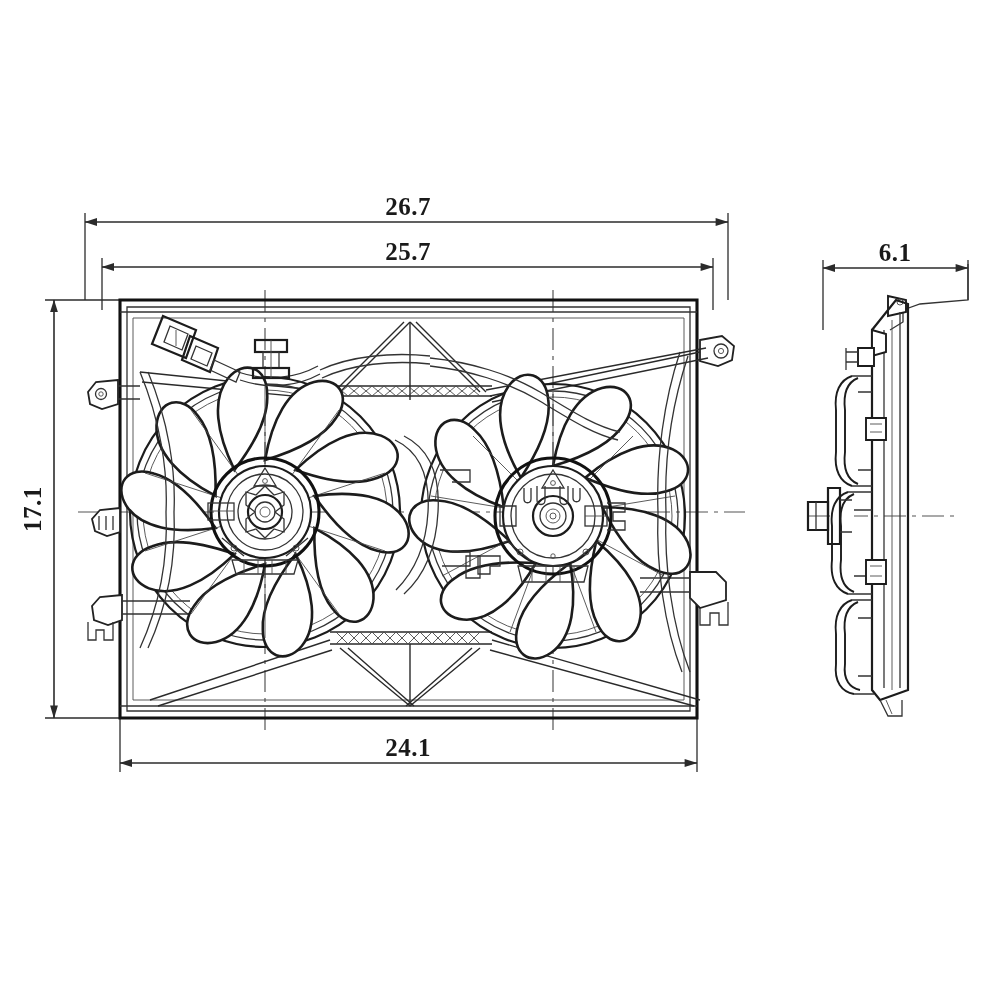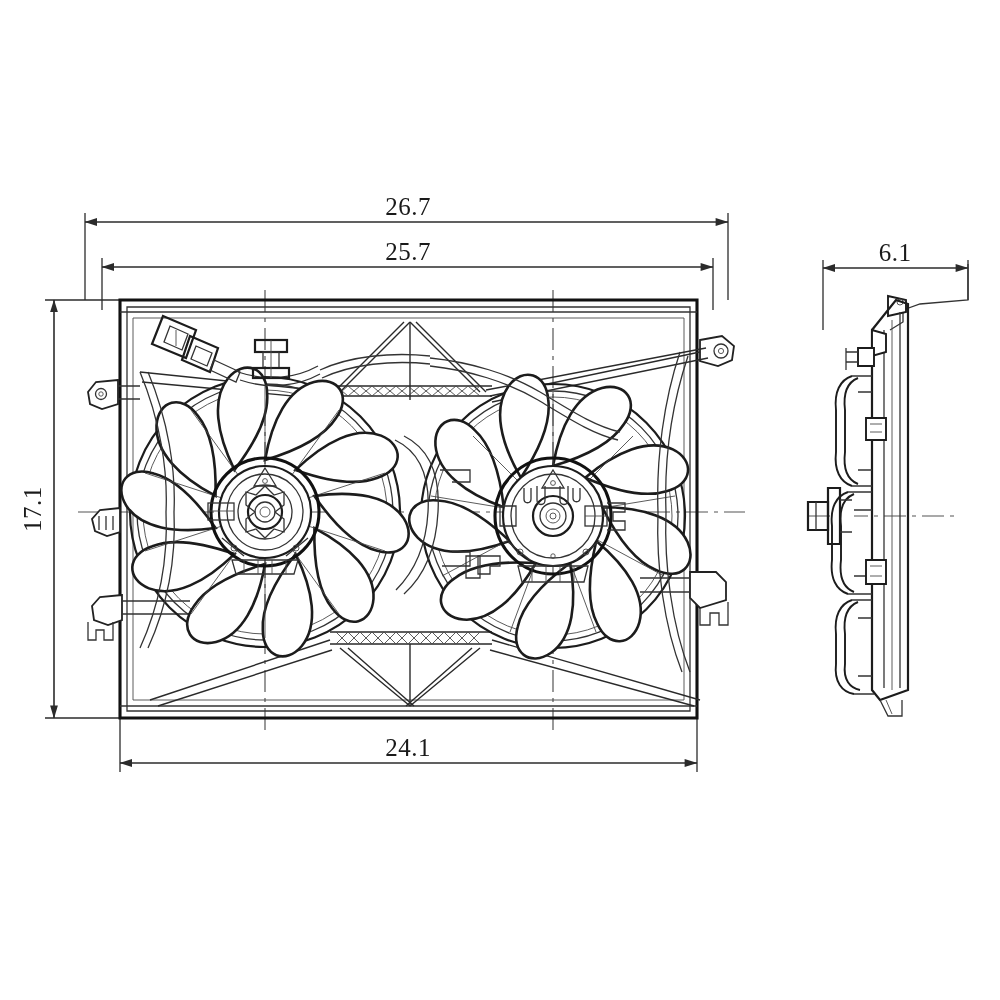--- a/index.html
+++ b/index.html
@@ -13,20 +13,21 @@
     height: 1000px;
     font-family: "Liberation Serif", "DejaVu Serif", serif;
     overflow: hidden;
     position: relative;
   }
   #drawing-root {
     position: absolute;
     inset: 0;
     width: 1000px;
     height: 1000px;
+    font-weight: bold;
   }
   svg.sheet {
     display: block;
     width: 1000px;
     height: 1000px;
     background: #ffffff;
   }
   .dim-text {
     font-family: "Liberation Serif", "DejaVu Serif", serif;
     font-size: 25px;

